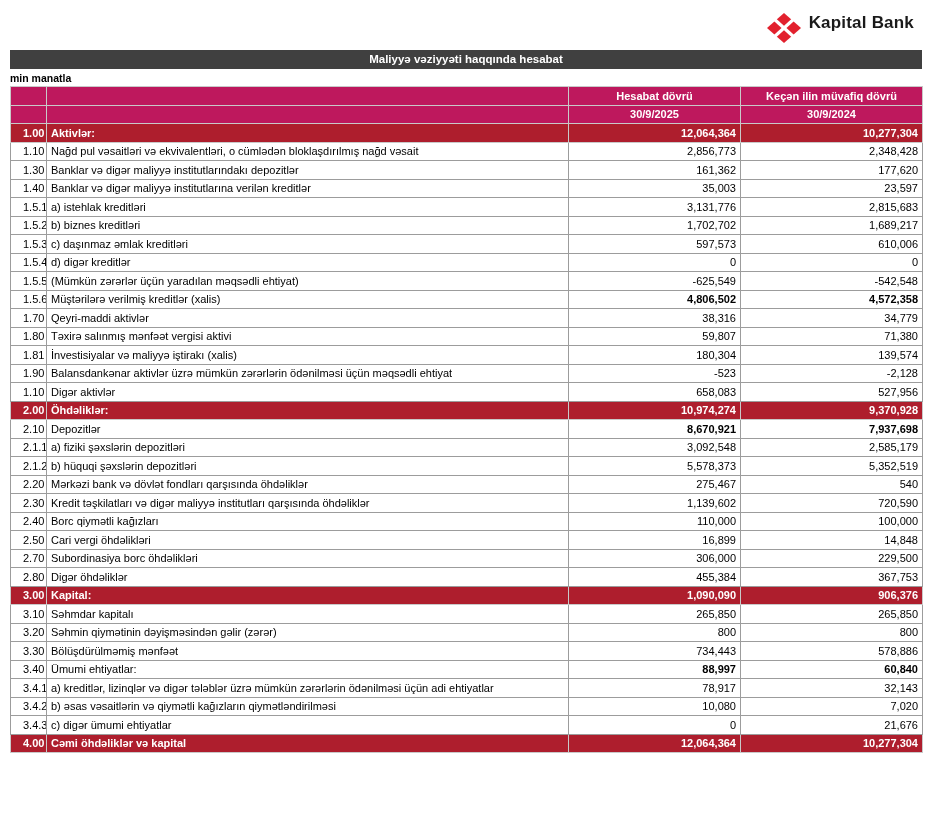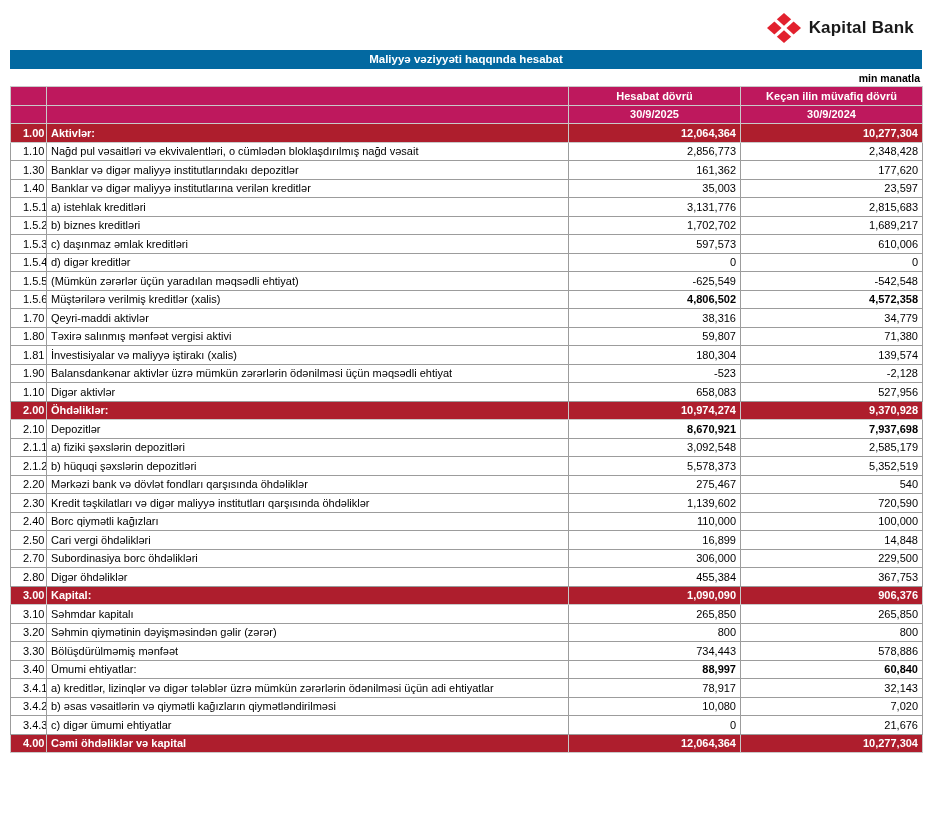--- a/index.html
+++ b/index.html
@@ -7,32 +7,32 @@
     width:932px;height:823px;
     font-family:"Liberation Sans","DejaVu Sans",sans-serif;
     color:#000;
     position:relative;
     -webkit-font-smoothing:antialiased;
   }
   .page{padding:8px 10px 6px 10px;}
 
   
   .logo-row{display:flex;justify-content:flex-end;align-items:center;height:40px;padding-right:8px;}
-  .logo{display:flex;align-items:center;gap:8px;}
+  .logo{display:flex;align-items:flex-start;gap:8px;}
   .logo-mark{width:34px;height:30px;display:block;}
   .logo-text{font-size:17px;font-weight:bold;color:#1a1a1a;letter-spacing:.2px;}
 
   
   .title-bar{
-    background:#0369a1;color:#fff;text-align:center;
+    background:#404040;color:#fff;text-align:center;
     font-size:11.5px;font-weight:bold;
     padding:3px 0 4px 0;margin-top:2px;
   }
   .unit-note{
-    text-align:right;font-size:10.5px;font-weight:bold;
+    font-size:10.5px;font-weight:bold;
     padding:3px 2px 2px 0;
   }
 
   
   table{
     width:912px;border-collapse:collapse;table-layout:fixed;
     font-size:11px;
   }
   col.c-code{width:36px;}
   col.c-label{width:522px;}

